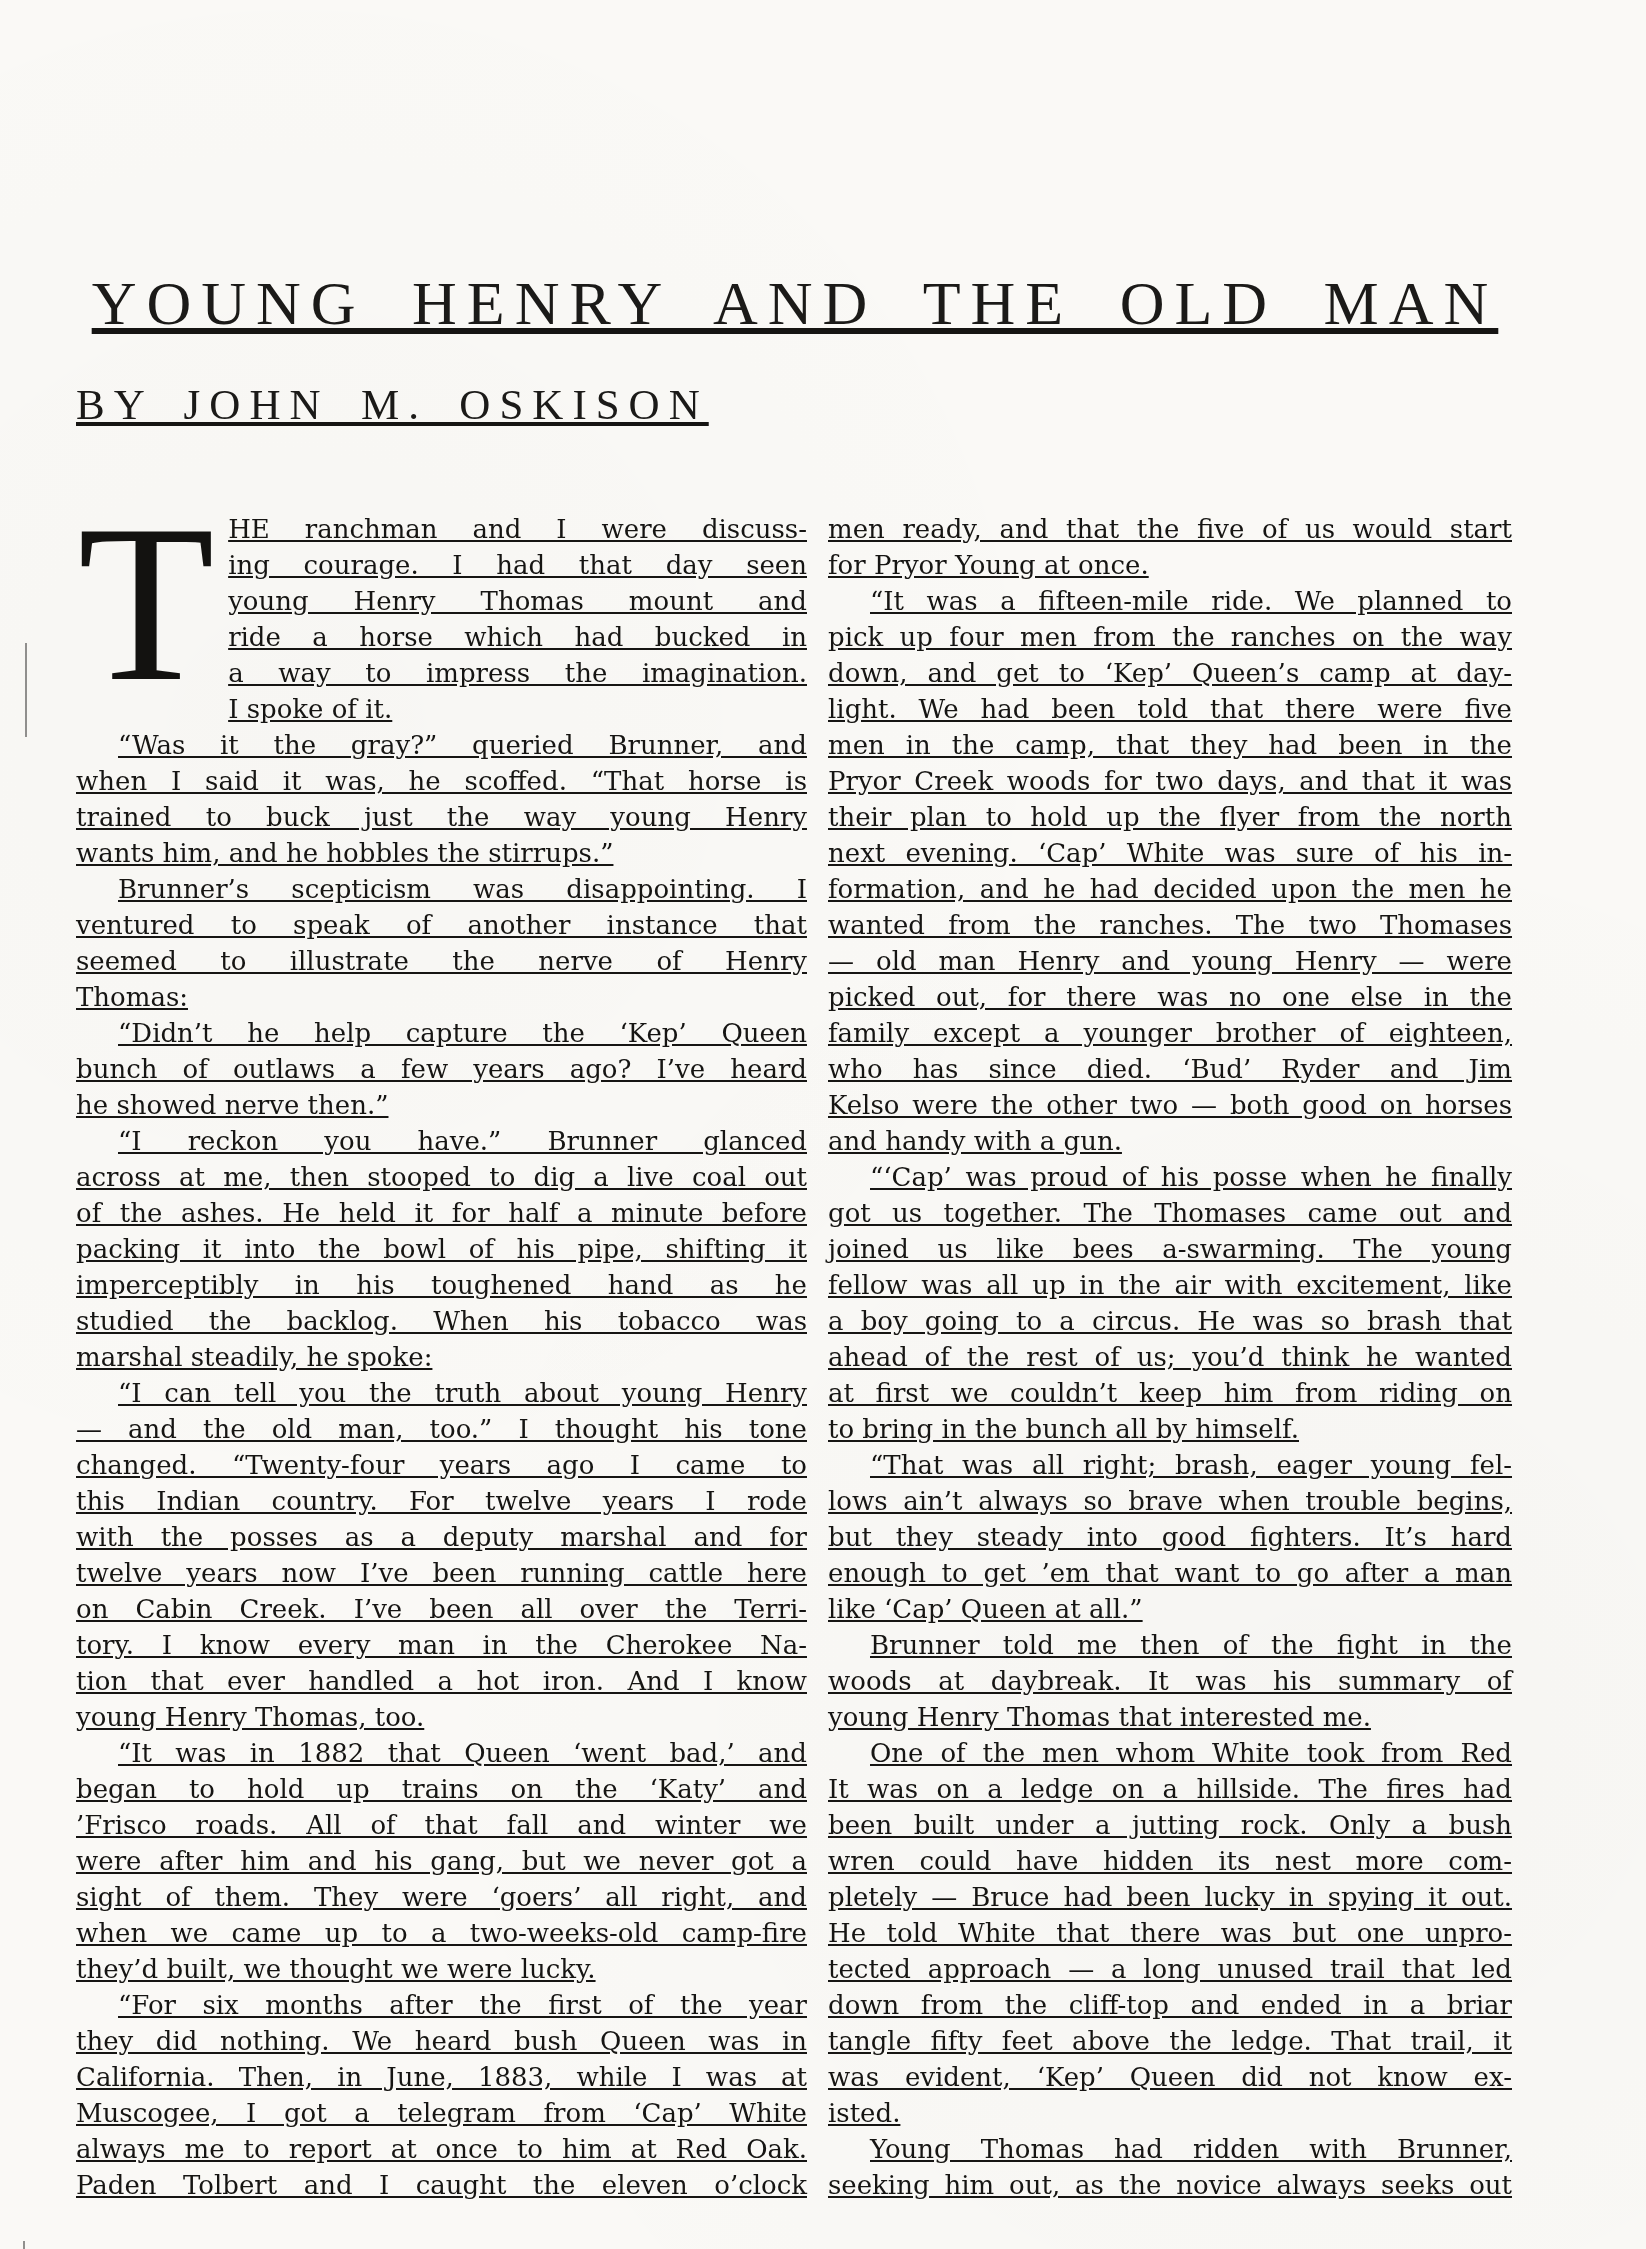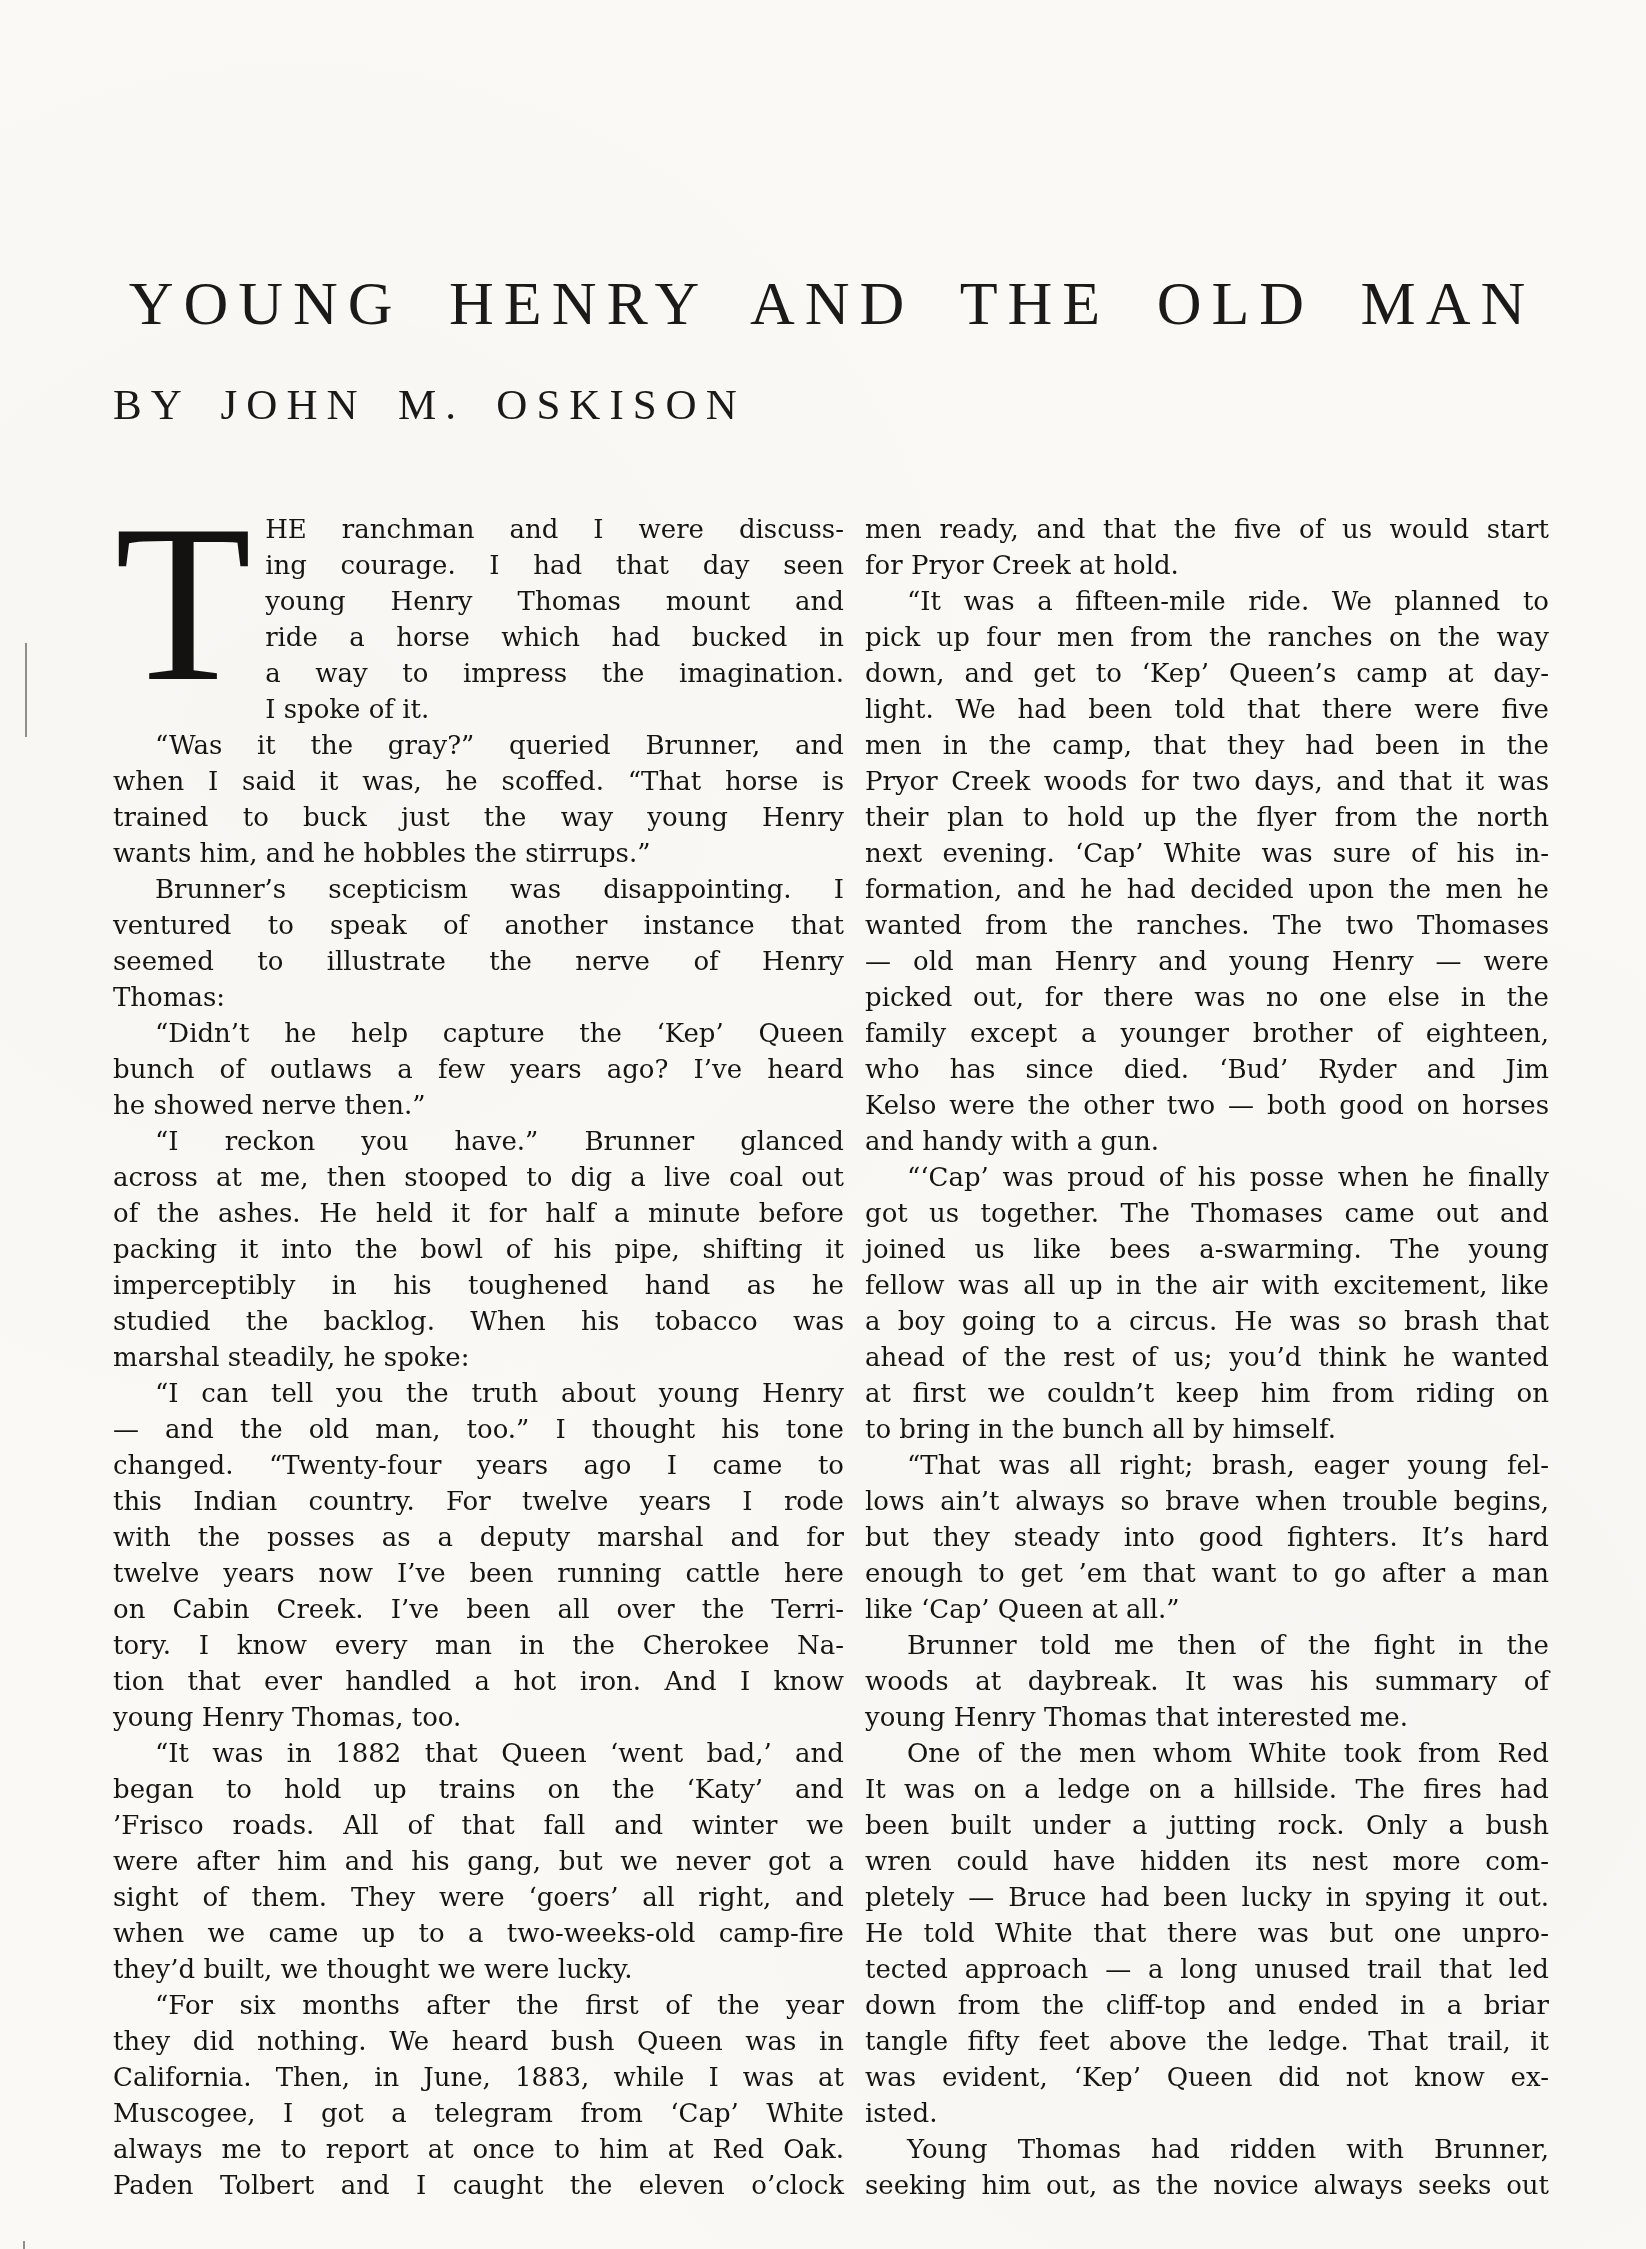--- a/index.html
+++ b/index.html
@@ -12,23 +12,24 @@
     overflow:hidden;
   }
   .page{
     position:absolute;inset:0;
     background:
       radial-gradient(circle at 18% 30%, rgba(0,0,0,0.012), transparent 40%),
       radial-gradient(circle at 80% 70%, rgba(0,0,0,0.015), transparent 45%),
       #faf9f6;
   }
   .content{
-    margin-left:113px;
+    margin-left:76px;
     width:1438px;
     padding-top:268px;
+    text-decoration:underline;
   }
   .title{
     margin:0;
     font-family:"Liberation Serif", serif;
     font-weight:400;
     font-size:62px;
     letter-spacing:10px;
     word-spacing:21px;
     text-align:center;
     white-space:nowrap;
@@ -145,21 +146,21 @@
             <div class="line">they did nothing.  We heard bush Queen was in</div>
             <div class="line">California.  Then, in June, 1883, while I was at</div>
             <div class="line">Muscogee, I got a telegram from ‘Cap’ White</div>
             <div class="line">always me to report at once to him at Red Oak.</div>
             <div class="line">Paden Tolbert and I caught the eleven o’clock</div>
           </div>
         </div>
       <div class="col right" id="col-right">
           <div class="para">
             <div class="line first">men ready, and that the five of us would start</div>
-            <div class="line last">for Pryor Creek at hold.</div>
+            <div class="line last">for Pryor Young at once.</div>
           </div>
           <div class="para indent">
             <div class="line first">“It was a fifteen-mile ride.  We planned to</div>
             <div class="line">pick up four men from the ranches on the way</div>
             <div class="line">down, and get to ‘Kep’ Queen’s camp at day-</div>
             <div class="line">light.  We had been told that there were five</div>
             <div class="line">men in the camp, that they had been in the</div>
             <div class="line">Pryor Creek woods for two days, and that it was</div>
             <div class="line">their plan to hold up the flyer from the north</div>
             <div class="line">next evening.  ‘Cap’ White was sure of his in-</div>

